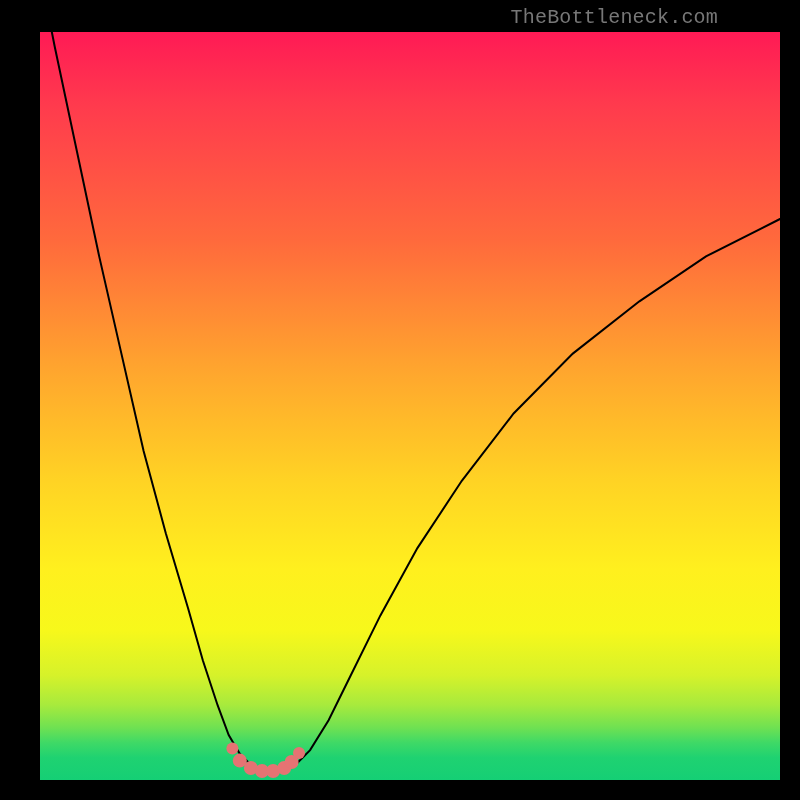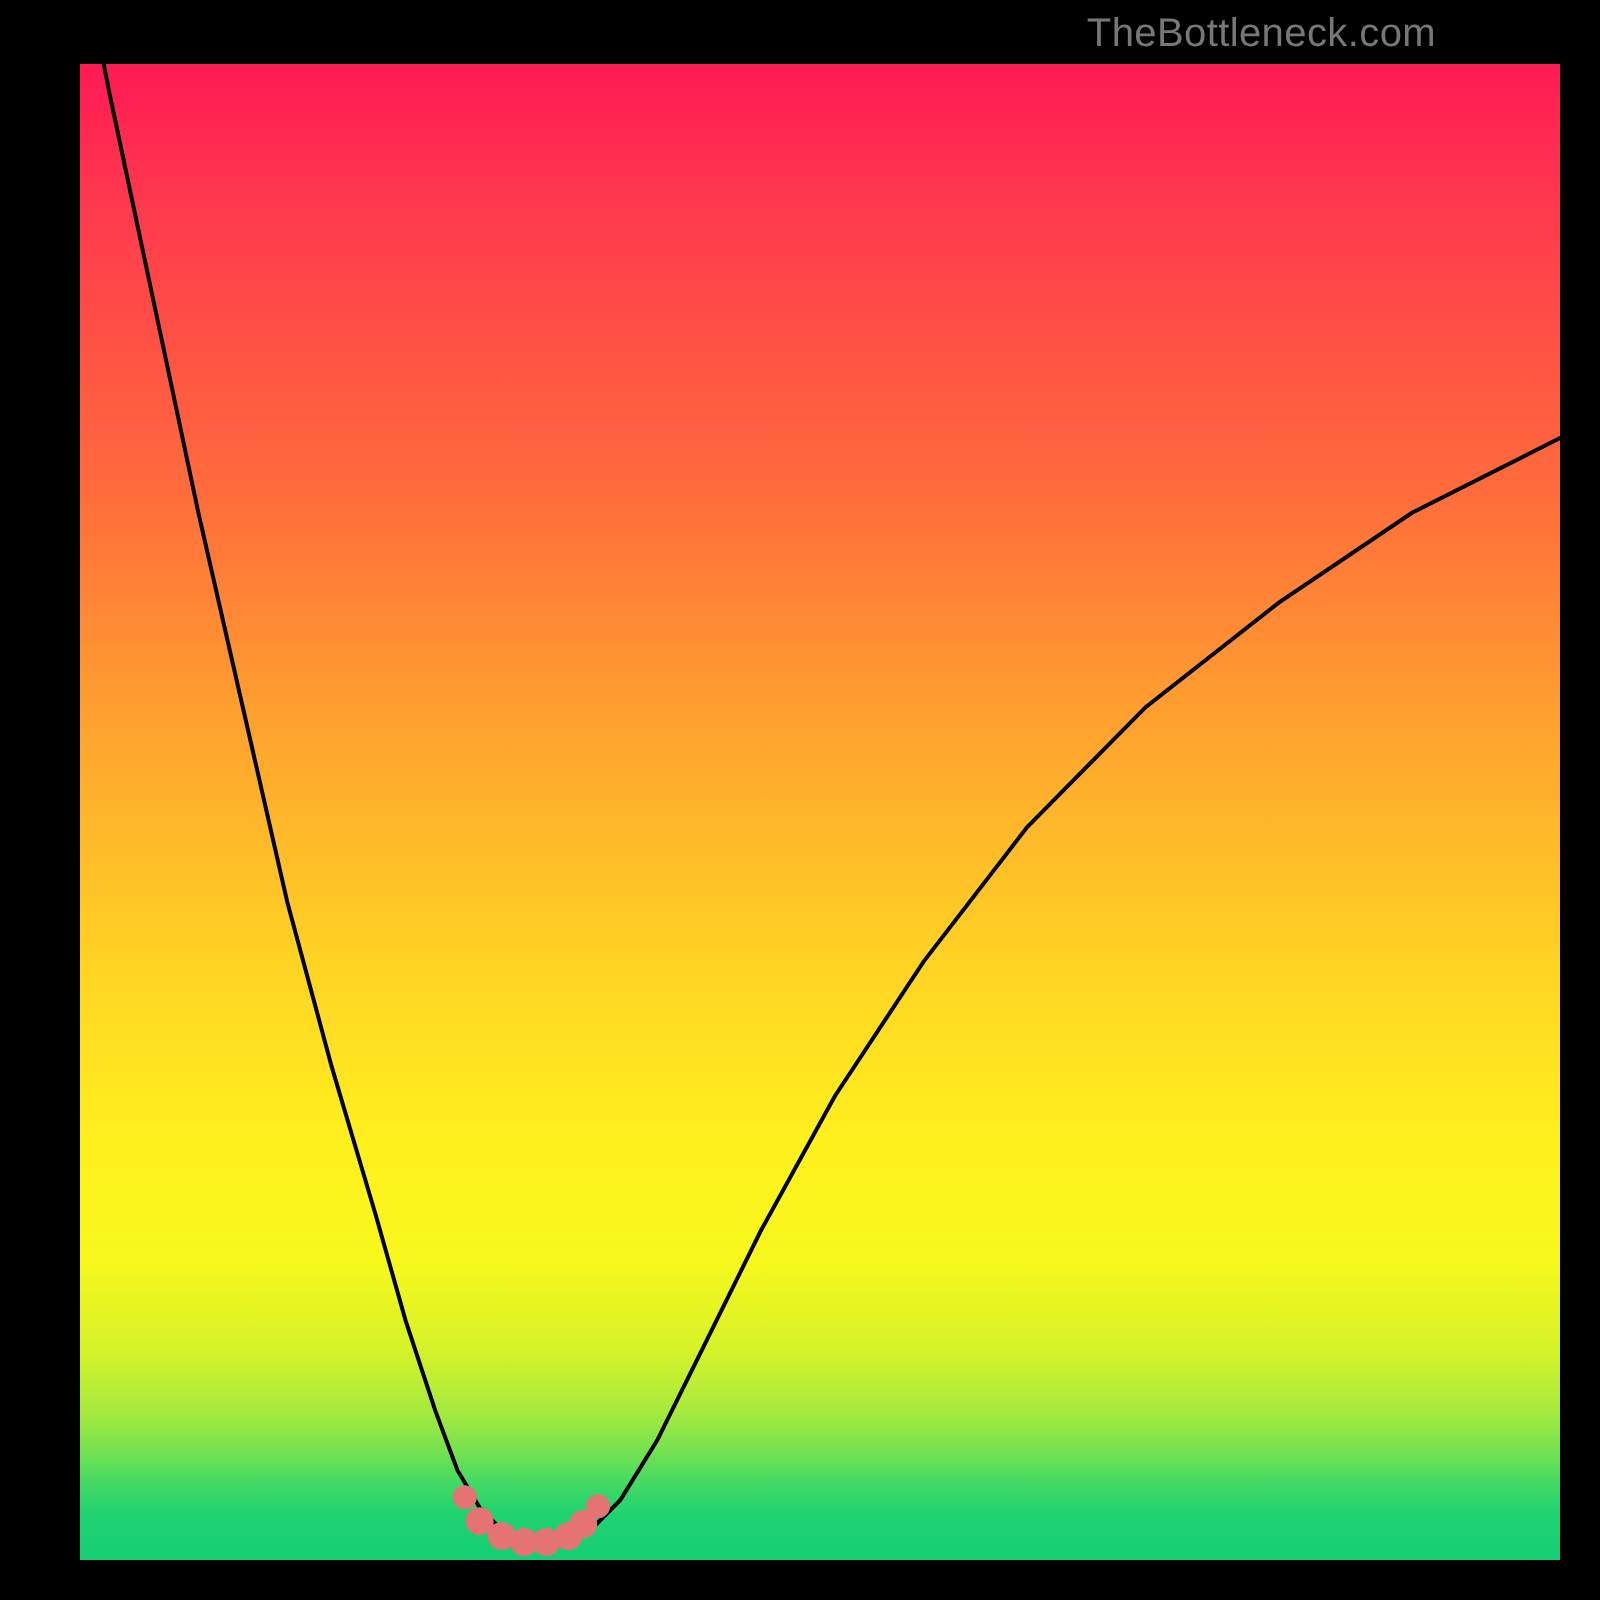--- a/index.html
+++ b/index.html
@@ -11,20 +11,21 @@
     overflow: hidden;
     font-family: Arial, Helvetica, sans-serif;
   }
   .frame {
     position: absolute;
     left: 0;
     top: 0;
     width: 728px;
     height: 800px;
     background: #000;
+    font-family: Liberation Mono, monospace;
   }
   .watermark {
     position: absolute;
     top: 6px;
     right: 10px;
     color: #777;
     font-size: 20px;
     font-weight: 500;
     letter-spacing: 0.2px;
     user-select: none;

